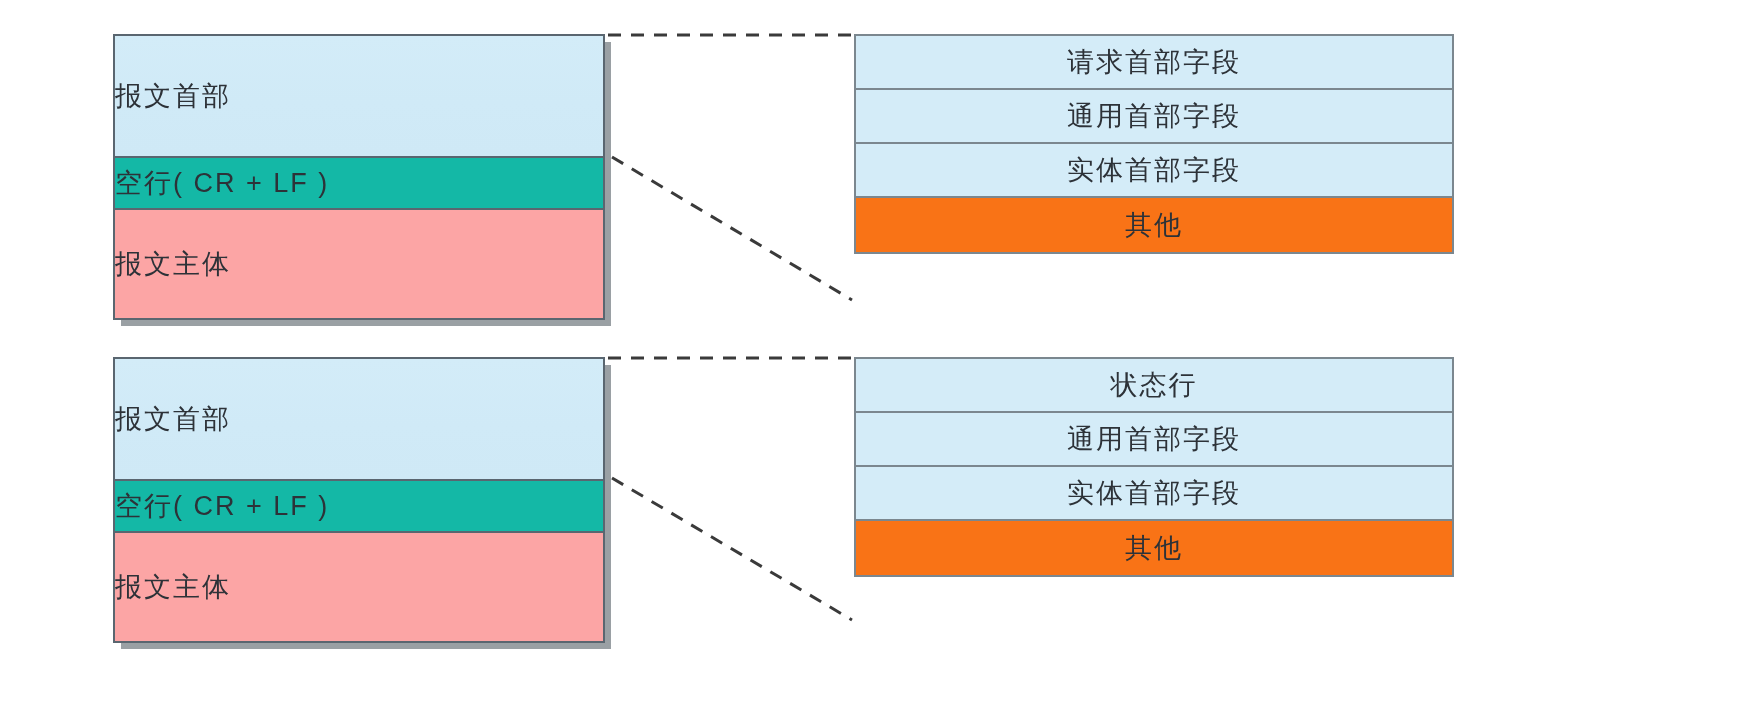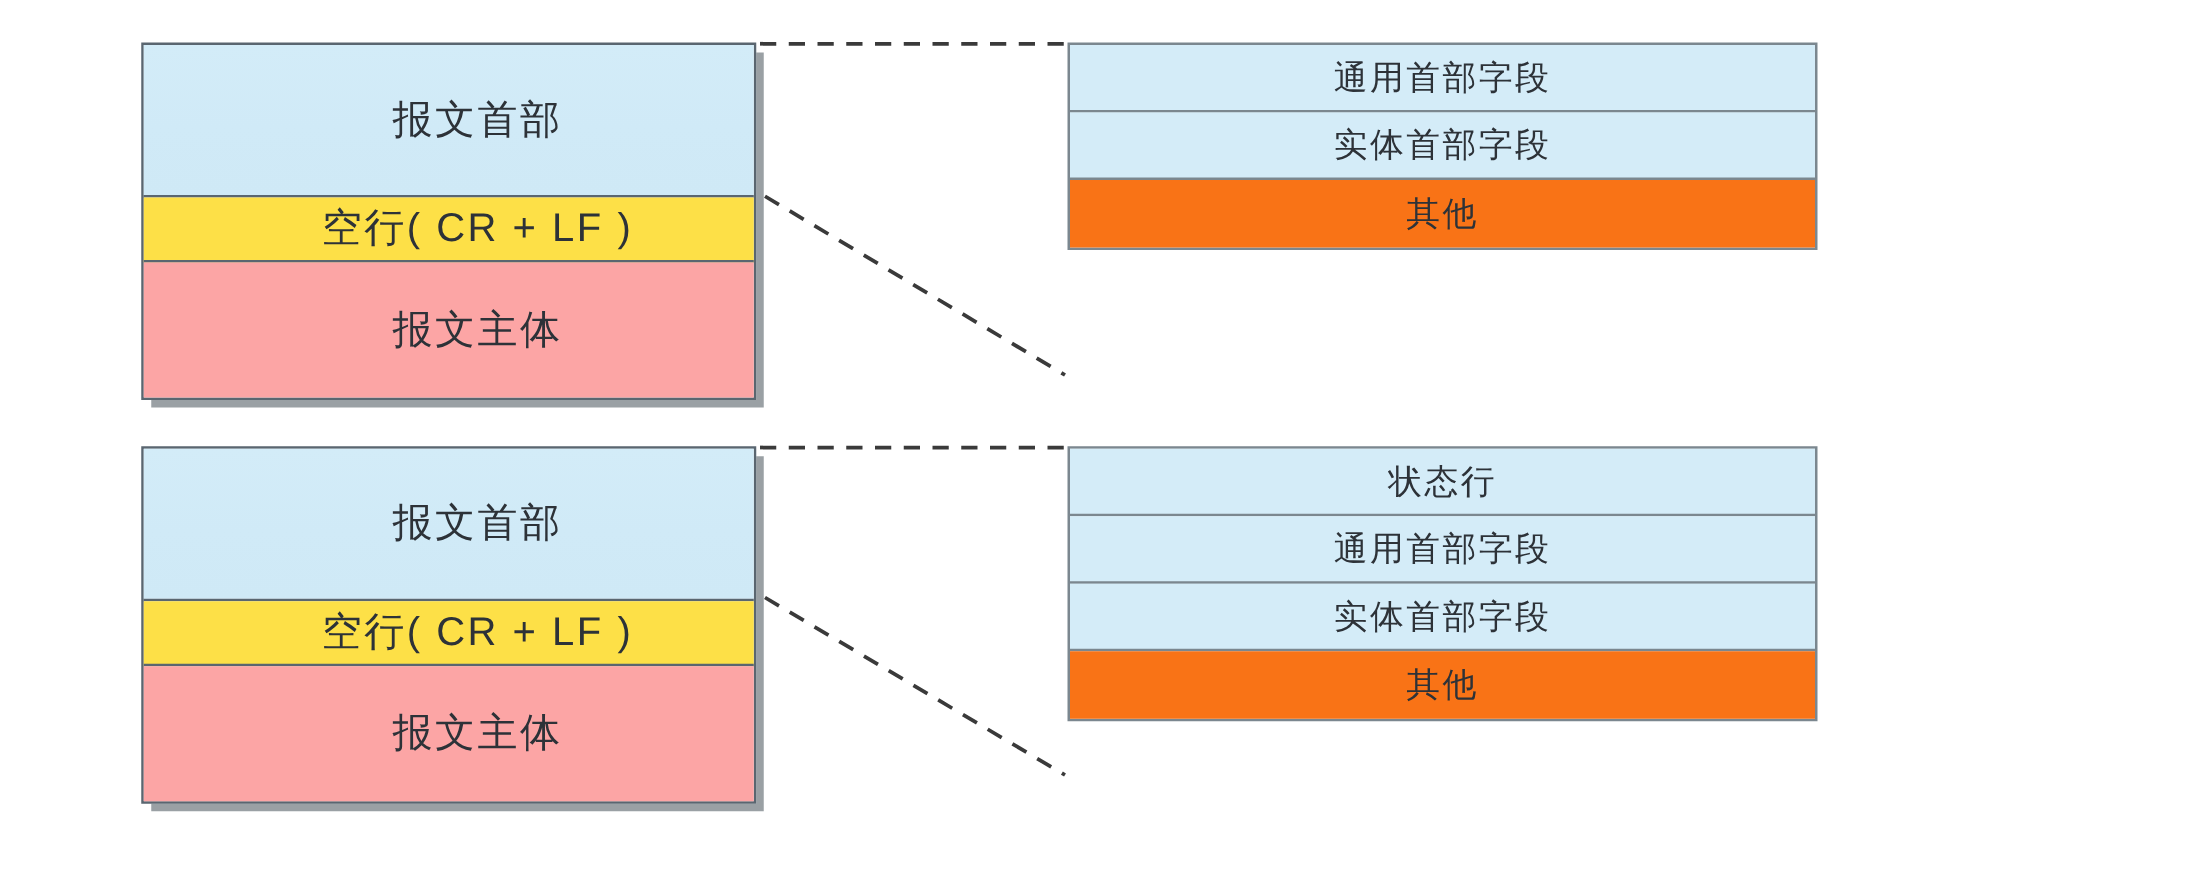--- a/index.html
+++ b/index.html
@@ -39,37 +39,35 @@
     width: 492px;
     border: 2px solid #5a6670;
     box-sizing: border-box;
     box-shadow: 7px 7px 0 -1px rgba(120,128,134,0.75);
     background: #ffffff;
   }
   .msg-row {
     box-sizing: border-box;
     display: flex;
     align-items: center;
-    justify-content: center;
     border-bottom: 2px solid #5a6670;
     color: #2d3238;
-    font-size: 32px;
+    font-size: 27px;
     letter-spacing: 2px;
     white-space: nowrap;
-    padding-left: 46px;
   }
   .msg-row:last-child { border-bottom: none; }
 
   .row-header {
     height: 122px;
     background: linear-gradient(180deg, #d3ecf8 0%, #d0eaf7 55%, #cfe9f6 100%);
   }
   .row-blank {
     height: 52px;
-    background: #fde047;
+    background: #14b8a6;
   }
   .row-body {
     height: 108px;
     background: #fca5a5;
   }
 
   
   .field-table {
     position: absolute;
     width: 600px;
@@ -116,20 +114,23 @@
     <div class="msg-row row-blank">
       <span>空行( CR + LF )</span>
     </div>
     <div class="msg-row row-body">
       <span>报文主体</span>
     </div>
   </div>
 
   <div class="field-table" style="left:854px; top:34px;">
     <div class="field-row tint">
+      <span>请求首部字段</span>
+    </div>
+    <div class="field-row tint">
       <span>通用首部字段</span>
     </div>
     <div class="field-row tint">
       <span>实体首部字段</span>
     </div>
     <div class="field-row plain">
       <span>其他</span>
     </div>
   </div>
 

